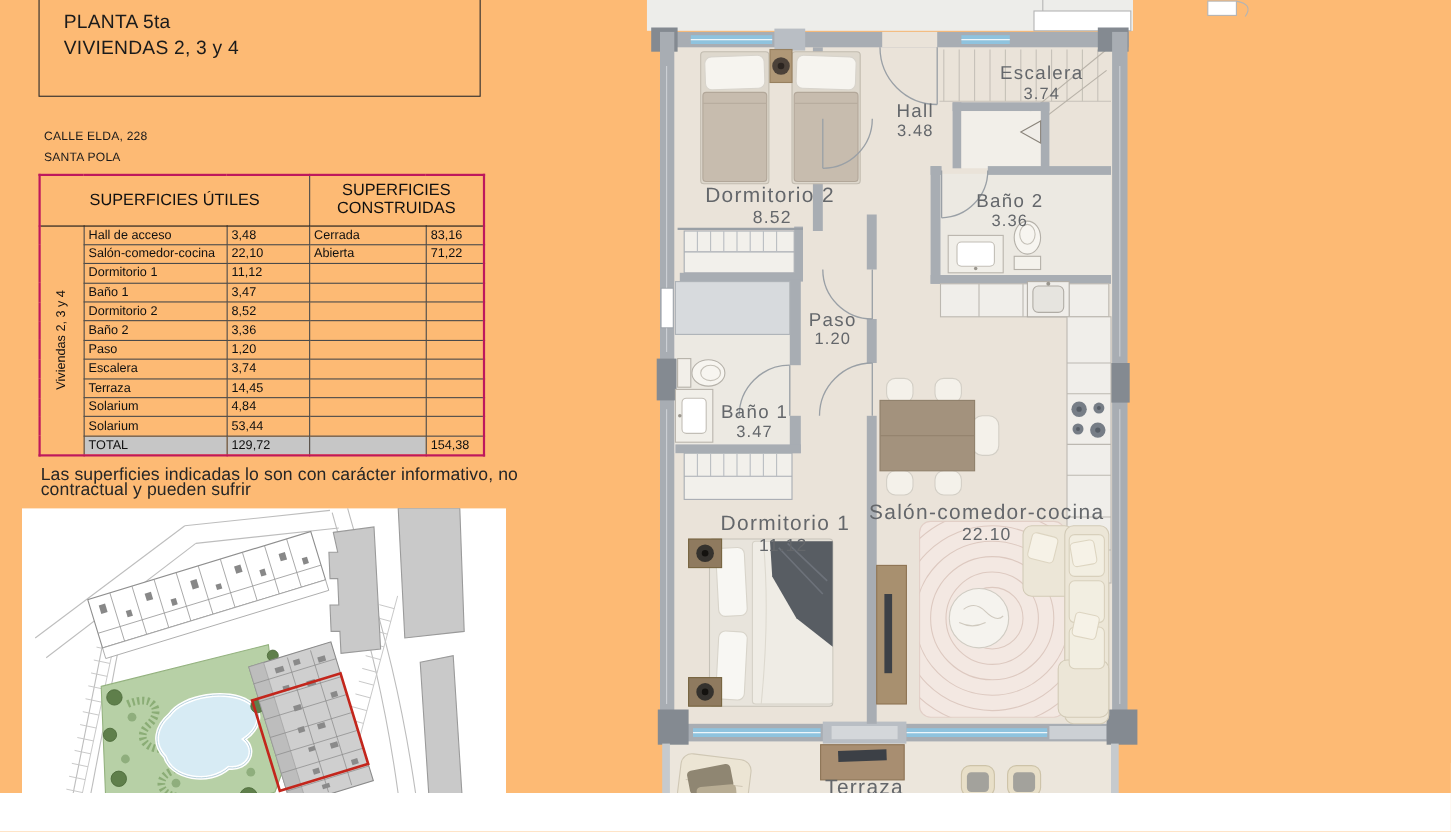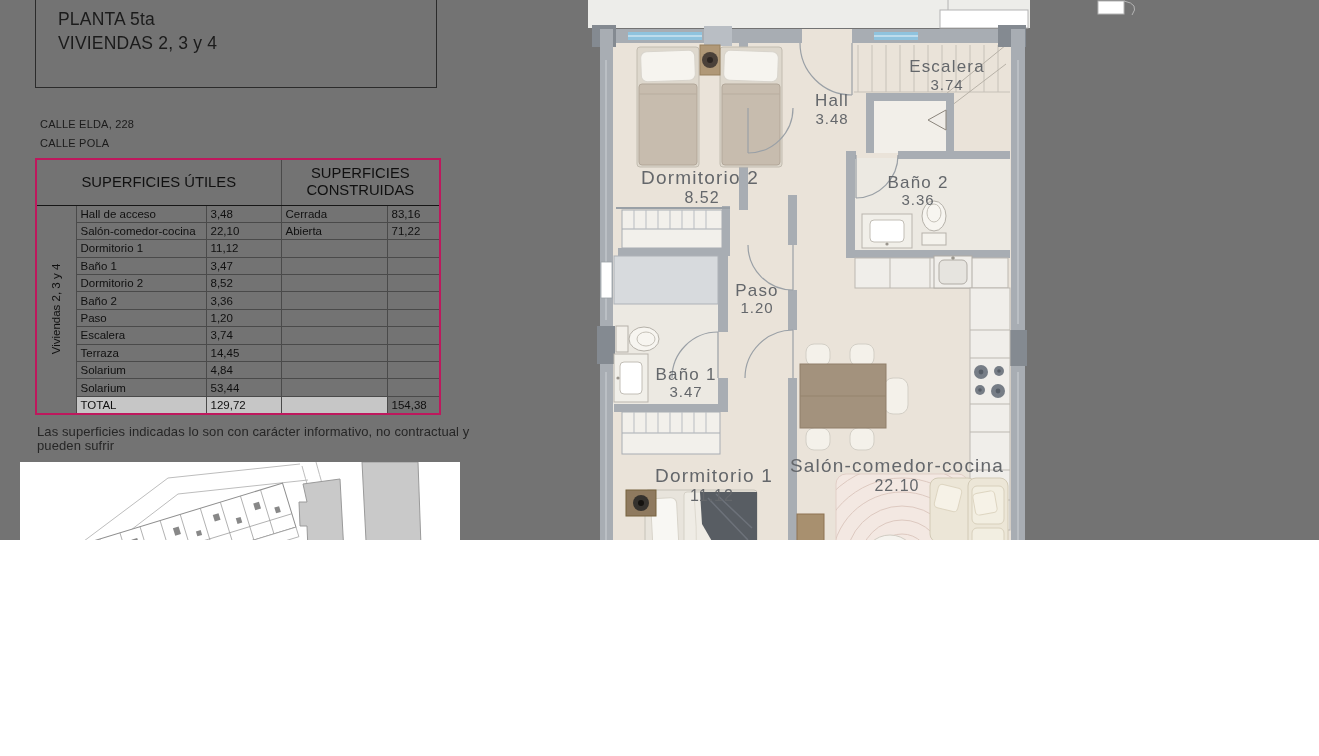--- a/index.html
+++ b/index.html
@@ -1,57 +1,57 @@
 <!DOCTYPE html>
 <html><head>
 <meta charset="utf-8">
 <style>
   html,body{margin:0;padding:0;background:#fff;}
   body{font-family:"Liberation Sans",sans-serif;}
-  .sheet{position:relative;width:1319px;height:540px;background:#737373;overflow:hidden;}
+  .sheet{position:relative;width:1319px;height:721px;background:#fdba74;overflow:hidden;}
 
   .title-box{position:absolute;left:35px;top:-14px;width:402px;height:102px;
     border:1.6px solid #2b2b2b;box-sizing:border-box;padding:20px 0 0 22px;
     font-size:17.5px;color:#1b1b1b;line-height:24px;letter-spacing:.2px;}
   .address{position:absolute;left:40px;top:115px;font-size:11px;color:#1b1b1b;line-height:19px;letter-spacing:.2px;}
 
   table.areas{position:absolute;left:35px;top:158px;width:404px;border-collapse:collapse;
     table-layout:fixed;font-size:11.5px;color:#101010;border:2px solid #be185d;}
   .areas td,.areas th{border:1px solid #4a4a4a;padding:0 4px;height:17.4px;overflow:hidden;
     white-space:nowrap;box-sizing:border-box;font-weight:normal;}
   .areas thead th{height:46px;font-size:14.8px;text-align:center;border-bottom:1.6px solid #161616;}
   .areas .wrapok{white-space:normal;line-height:17px;}
   .areas .num{}
   .areas .cdiv{border-left:1.6px solid #161616;}
   .areas .vcell{padding:0;}
   .vwrap{position:relative;height:100%;width:100%;}
   .vtext{position:absolute;top:50%;left:50%;transform:translate(-50%,-50%) rotate(-90deg);
     white-space:nowrap;font-size:11.5px;color:#101010;}
   .total-gray{background:#c6c6c6;}
-  .disclaimer{position:absolute;left:37px;top:425px;width:435px;font-size:13px;color:#262626;line-height:13.5px;letter-spacing:.1px;}
+  .disclaimer{position:absolute;left:37px;top:425px;width:435px;font-size:16px;color:#262626;line-height:13.5px;letter-spacing:.1px;}
 
   svg text{font-family:"Liberation Sans",sans-serif;}
   .roomname{fill:#64676b;letter-spacing:1.2px;}
   .roomnum{fill:#64676b;letter-spacing:1px;}
   .siteplan{position:absolute;left:20px;top:462px;}
   .floorplan{position:absolute;left:588px;top:0;}
 </style>
 </head>
 <body>
 
 <div class="sheet">
 
   <div class="title-box">
     <div>PLANTA 5ta</div>
     <div>VIVIENDAS 2, 3 y 4</div>
   </div>
 
   <div class="address">
     <div>CALLE ELDA, 228</div>
-    <div>CALLE POLA</div>
+    <div>SANTA POLA</div>
   </div>
 
   <table class="areas">
     <colgroup>
         <col style="width:40px">
         <col style="width:130px">
         <col style="width:75px">
         <col style="width:106px">
         <col style="width:53px">
       </colgroup>

